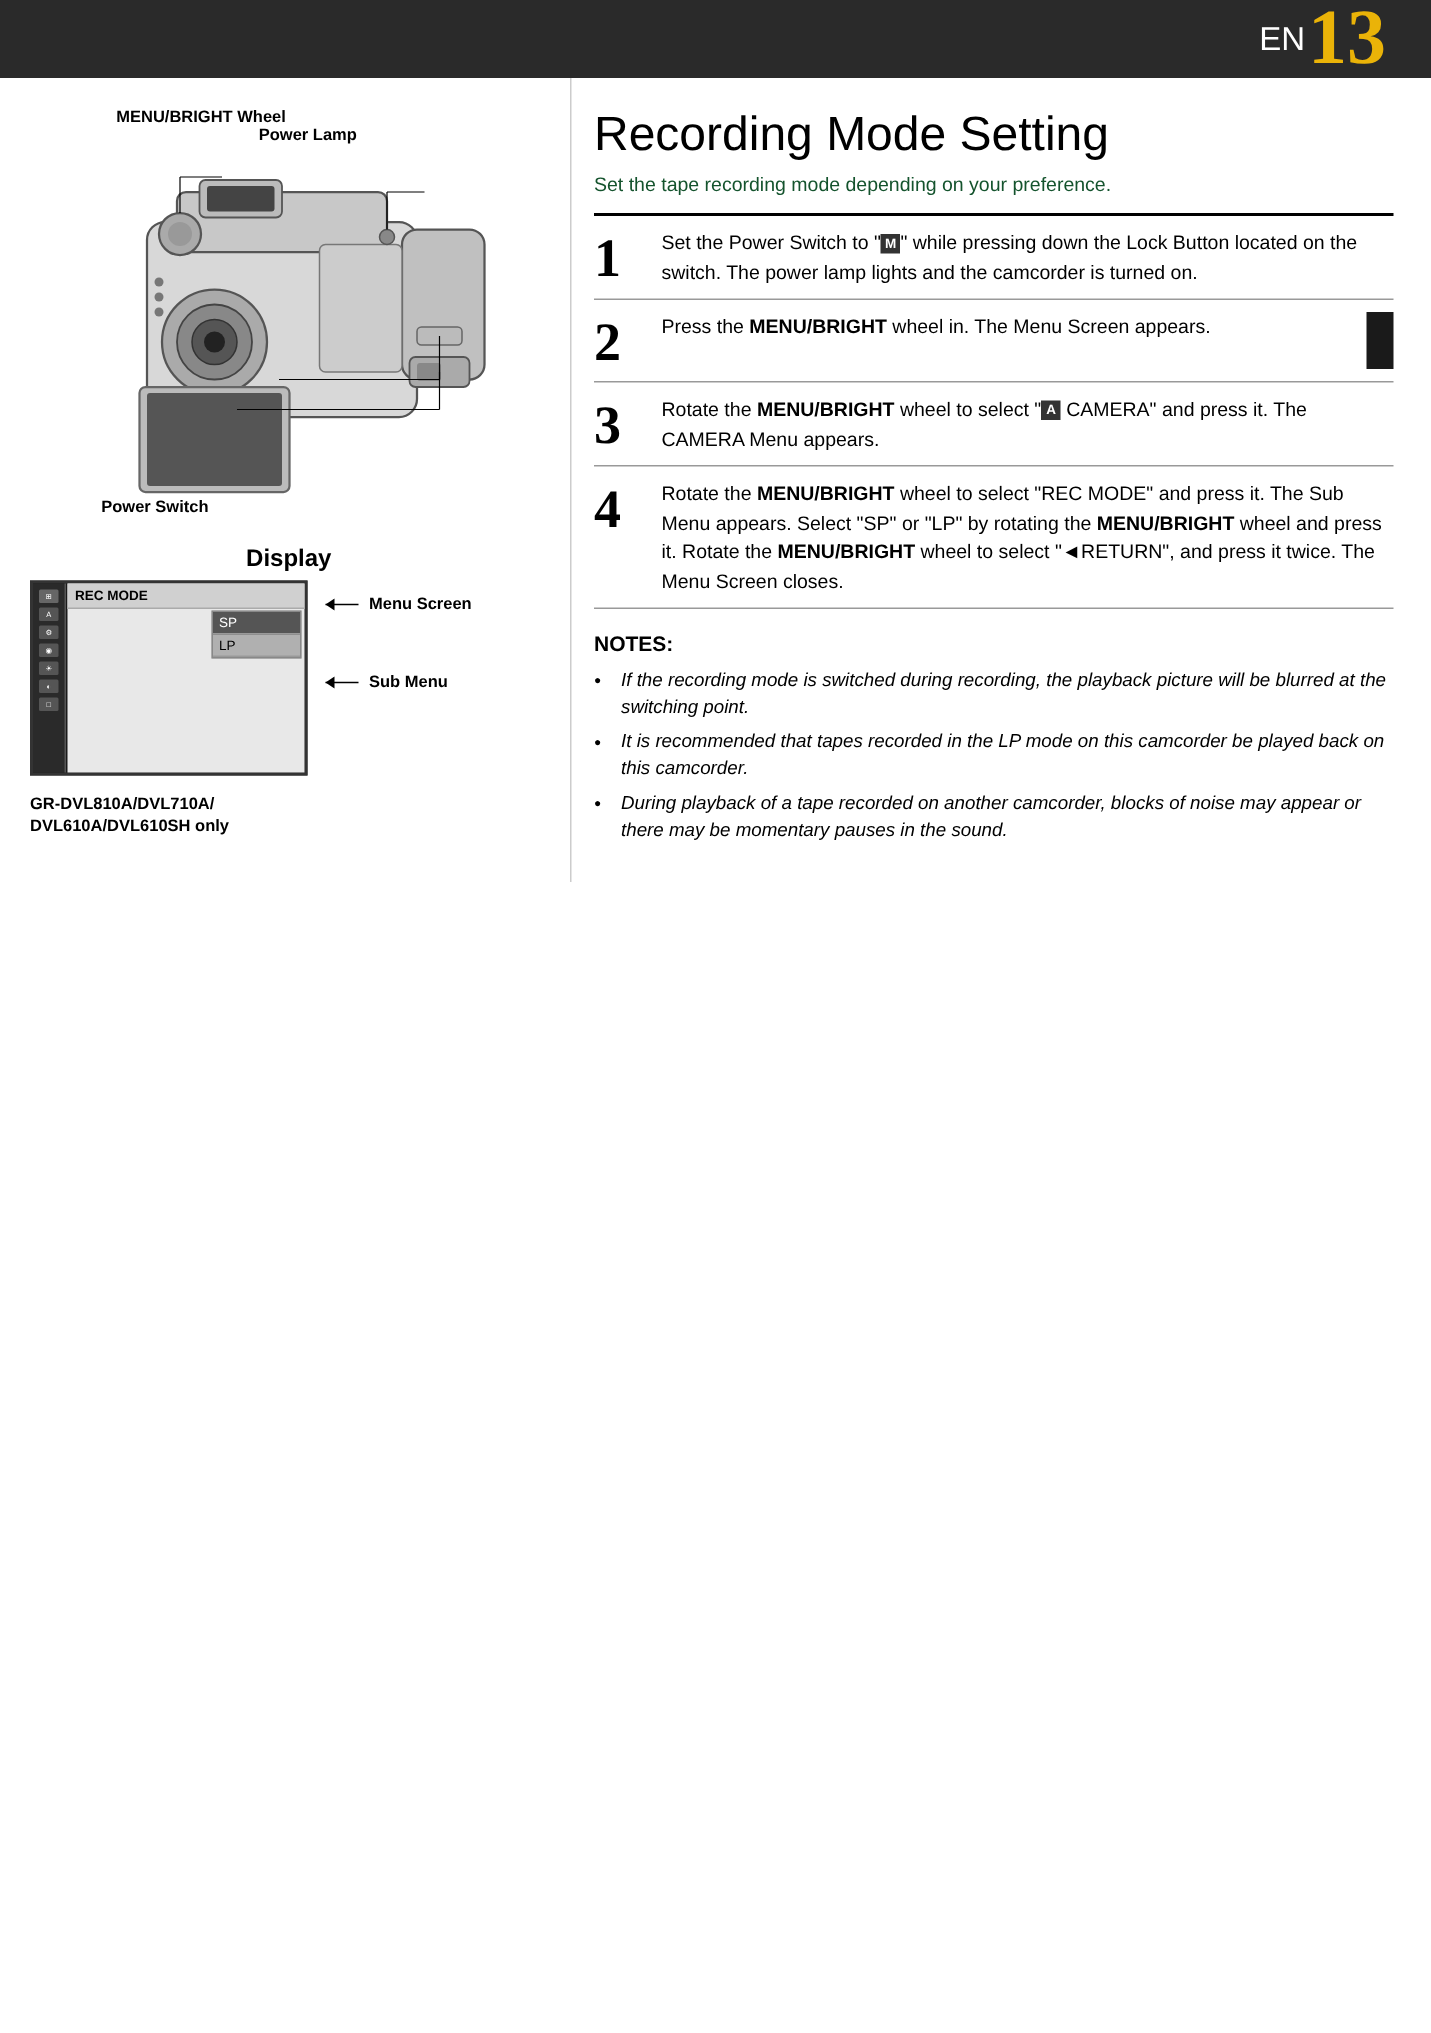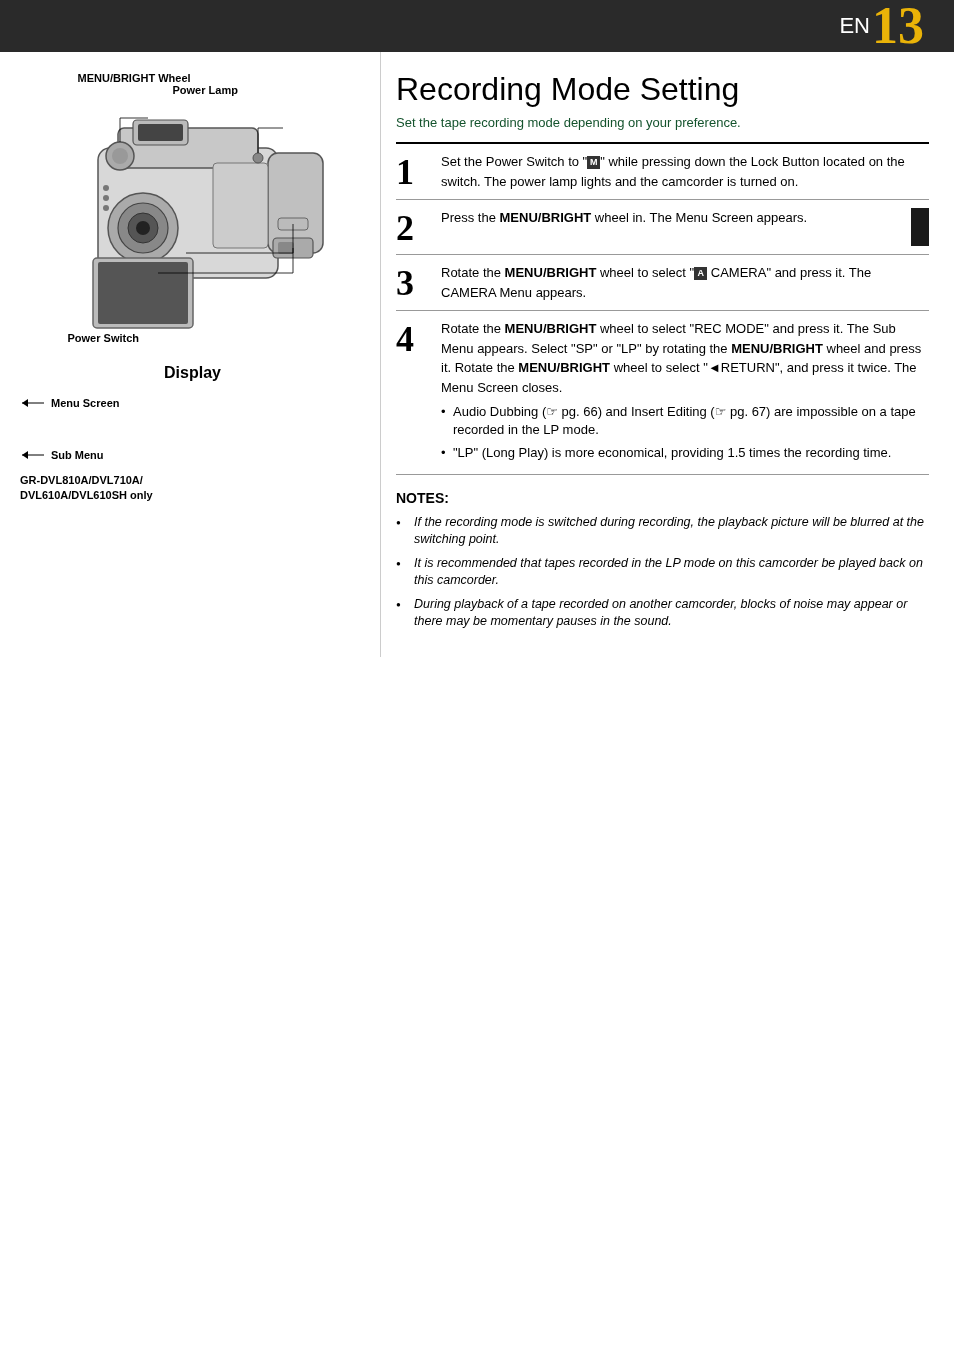--- a/index.html
+++ b/index.html
@@ -344,20 +344,47 @@
 
       <div style="font-size:11px; font-weight:bold; margin-left:45px; margin-top:2px;">Power Switch</div>
 
     </div>
 
     <div class="display-section">
       <div class="display-label">Display</div>
 
       <div class="display-screen-wrapper">
 
+        <div class="display-screen">
+
+          <div class="screen-sidebar">
+            <div class="screen-icon" style="background:#666; width:13px; height:9px; font-size:5px; color:#fff; display:flex; align-items:center; justify-content:center; border-radius:1px;">⊞</div>
+            <div class="screen-icon" style="background:#555; width:13px; height:9px; font-size:5px; color:#fff; display:flex; align-items:center; justify-content:center; border-radius:1px;">A</div>
+            <div class="screen-icon" style="background:#555; width:13px; height:9px; font-size:5px; color:#fff; display:flex; align-items:center; justify-content:center; border-radius:1px;">⚙</div>
+            <div class="screen-icon" style="background:#555; width:13px; height:9px; font-size:5px; color:#fff; display:flex; align-items:center; justify-content:center; border-radius:1px;">◉</div>
+            <div class="screen-icon" style="background:#555; width:13px; height:9px; font-size:5px; color:#fff; display:flex; align-items:center; justify-content:center; border-radius:1px;">☀</div>
+            <div class="screen-icon" style="background:#555; width:13px; height:9px; font-size:5px; color:#fff; display:flex; align-items:center; justify-content:center; border-radius:1px;">◐</div>
+            <div class="screen-icon" style="background:#555; width:13px; height:9px; font-size:5px; color:#fff; display:flex; align-items:center; justify-content:center; border-radius:1px;">□</div>
+          </div>
+
+          <div class="screen-main">
+            <div class="rec-mode-bar">
+              <span>REC MODE</span>
+            </div>
+
+            <div class="submenu-area">
+              <div class="submenu-item selected">
+                <span>SP</span>
+              </div>
+              <div class="submenu-item">
+                <span>LP</span>
+              </div>
+            </div>
+          </div>
+        </div>
 
         <div class="screen-labels">
           <div style="display:flex; align-items:center; gap:6px;">
             <svg width="25" height="12">
               <line x1="24" y1="6" x2="2" y2="6" stroke="#000" stroke-width="1"></line>
               <polygon points="2,6 8,2 8,10" fill="#000"></polygon>
             </svg>
             <span style="font-size:11px; font-weight:bold;">Menu Screen</span>
           </div>
           <div style="display:flex; align-items:center; gap:6px; margin-top:20px;">
@@ -401,24 +428,20 @@
         <div class="step-number">3</div>
         <div class="step-content">
           Rotate the <b>MENU/BRIGHT</b> wheel to select "<span style="display:inline-block; background:#333; color:#fff; font-size:9px; font-weight:bold; width:13px; height:13px; text-align:center; line-height:13px; vertical-align:middle;">A</span>&nbsp;CAMERA" and press it. The CAMERA Menu appears.
         </div>
       </div>
 
       <div class="step">
         <div class="step-number">4</div>
         <div class="step-content">
           Rotate the <b>MENU/BRIGHT</b> wheel to select "REC MODE" and press it. The Sub Menu appears. Select "SP" or "LP" by rotating the <b>MENU/BRIGHT</b> wheel and press it. Rotate the <b>MENU/BRIGHT</b> wheel to select "◄RETURN", and press it twice. The Menu Screen closes.
-          <div class="step-bullets">
-            <p>Audio Dubbing (☞ pg. 66) and Insert Editing (☞ pg. 67) are impossible on a tape recorded in the LP mode.</p>
-            <p>"LP" (Long Play) is more economical, providing 1.5 times the recording time.</p>
-          </div>
         </div>
       </div>
 
     </div>
 
     <div class="notes-section">
       <div class="notes-title">NOTES:</div>
       <div class="notes-list">
         <p><em>If the recording mode is switched during recording, the playback picture will be blurred at the switching point.</em></p>
         <p><em>It is recommended that tapes recorded in the LP mode on this camcorder be played back on this camcorder.</em></p>

